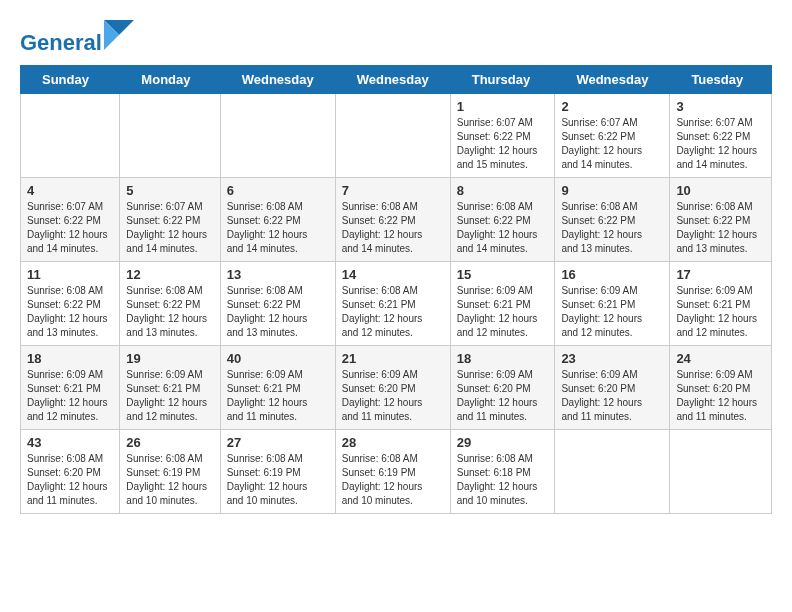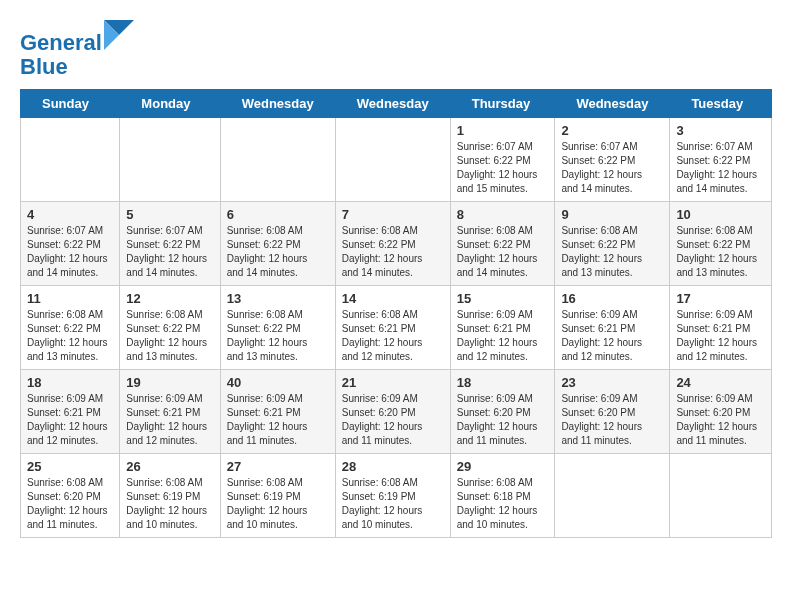--- a/index.html
+++ b/index.html
@@ -93,21 +93,20 @@
 
 <div class="header-section">
   <div class="logo">
     <div>
       <div class="logo-text">
         <span>General</span><svg class="logo-icon" viewBox="0 0 30 30" xmlns="http://www.w3.org/2000/svg">
             <polygon points="0,0 30,0 15,15" fill="#1a6faf"></polygon>
             <polygon points="0,0 15,15 0,30" fill="#4da6e8"></polygon>
           </svg>
       </div>
-      <div class="logo-text" style="color:#1a6faf; font-size:22px;">Blue</div>
     </div>
   </div>
   <div class="title-section">
     <div class="month-title"></div>
     <div class="location-subtitle"></div>
   </div>
 </div>
 
 <table class="calendar-table">
   <thead>
@@ -297,21 +296,21 @@
         <td>
           <span class="day-number">24</span>
           <div class="day-info" style="white-space: pre-line;">Sunrise: 6:09 AM
 Sunset: 6:20 PM
 Daylight: 12 hours
 and 11 minutes.</div>
         </td>
       </tr>
       <tr>
         <td>
-          <span class="day-number">25</span>
+          <span class="day-number">43</span>
           <div class="day-info" style="white-space: pre-line;">Sunrise: 6:08 AM
 Sunset: 6:20 PM
 Daylight: 12 hours
 and 11 minutes.</div>
         </td>
         <td>
           <span class="day-number">26</span>
           <div class="day-info" style="white-space: pre-line;">Sunrise: 6:08 AM
 Sunset: 6:19 PM
 Daylight: 12 hours

